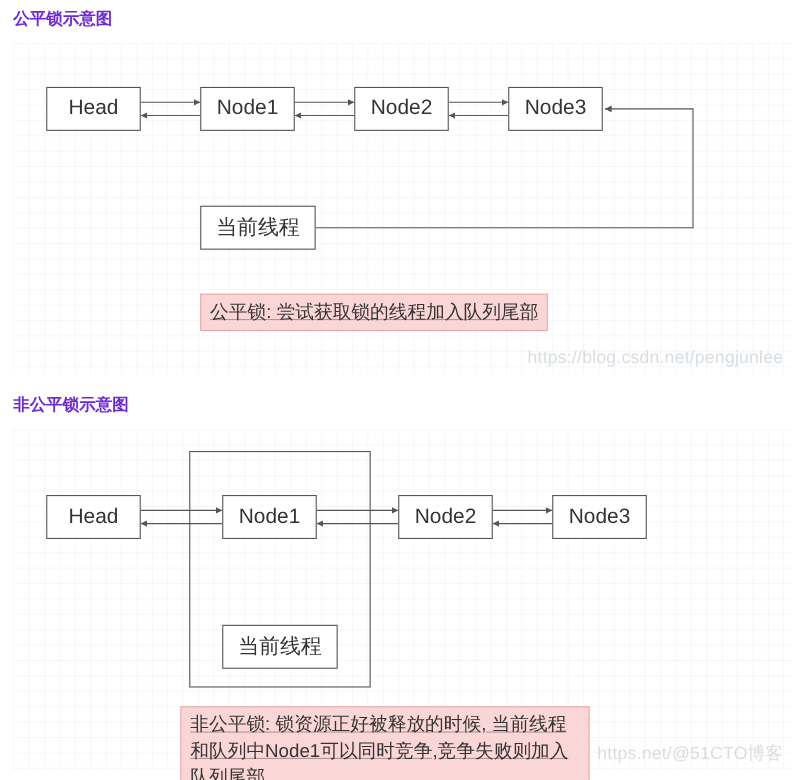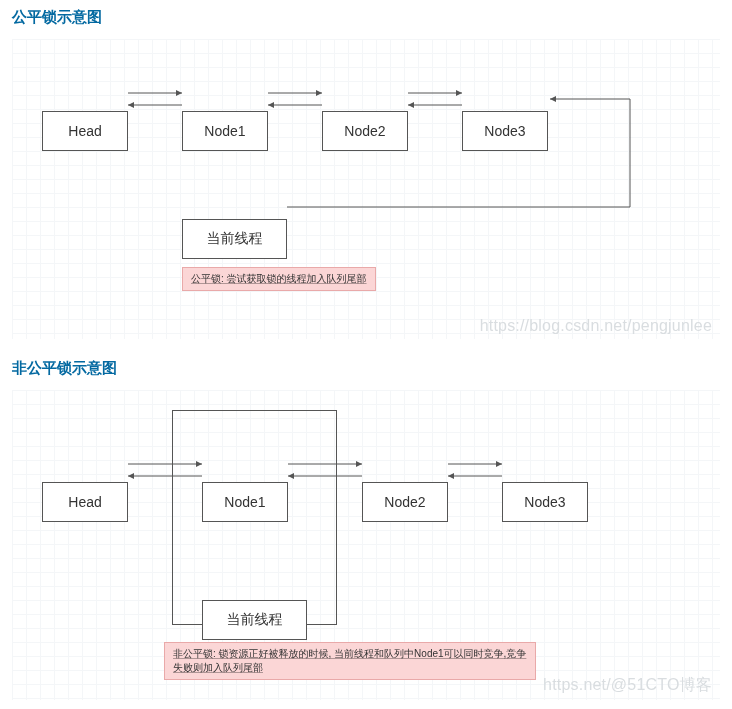--- a/index.html
+++ b/index.html
@@ -8,55 +8,54 @@
       font-family: "Microsoft YaHei", Arial, sans-serif;
       font-size: 14px;
       color: #333;
       background: #fff;
       width: 732px;
     }
     .section-title {
       font-weight: bold;
       font-size: 15px;
       padding: 8px 12px;
-      color: #0369a1;
+      color: #6d28d9;
     }
     .diagram-panel {
       position: relative;
       margin: 4px 12px 12px 12px;
       background-color: #fff;
       background-image:
         linear-gradient(#f4f6f8 1px, transparent 1px),
         linear-gradient(90deg, #f4f6f8 1px, transparent 1px);
       background-size: 14px 14px;
     }
     .panel1 { height: 300px; }
     .panel2 { height: 310px; }
     .node-box {
       position: absolute;
       border: 1px solid #555;
       background: #fff;
       display: flex;
       align-items: center;
       justify-content: center;
       padding: 0 4px;
-      font-size: 14px;
-      margin-top: 32px;
+      font-size: 19px;
     }
     .container-box {
       position: absolute;
       border: 1px solid #555;
       background: transparent;
     }
     .note-box {
       position: absolute;
       background: #fbd6d6;
       border: 1px solid #e9a9a9;
       padding: 4px 8px;
-      font-size: 10px;
+      font-size: 17px;
       line-height: 1.4;
       text-decoration: underline;
       text-decoration-color: rgba(0,0,0,0.3);
     }
     .watermark {
       position: absolute;
       font-size: 16px;
       color: #d9dde0;
       letter-spacing: .2px;
       pointer-events: none;

